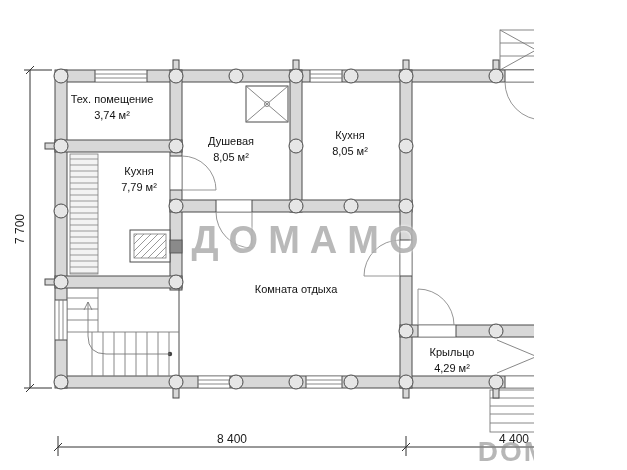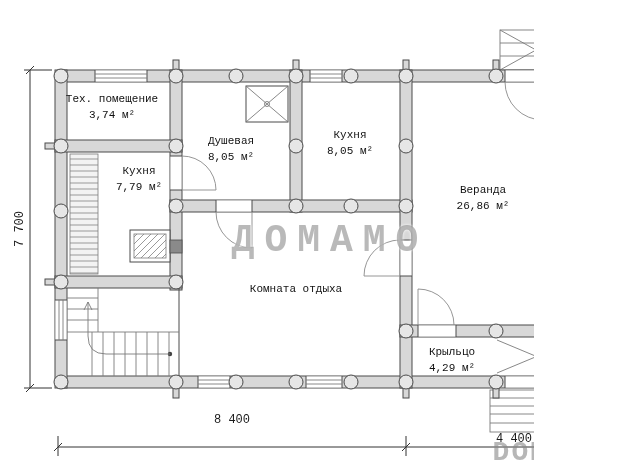--- a/index.html
+++ b/index.html
@@ -1,18 +1,18 @@
 <!DOCTYPE html>
 <html><head>
 <meta charset="utf-8">
 <style>
   html,body { margin:0; padding:0; background:#ffffff; }
   .canvas {
     position:relative; width:534px; height:470px; background:#ffffff;
-    font-family:Liberation Mono, monospace; overflow:hidden;
+    font-family:Liberation Sans, sans-serif; overflow:hidden;
   }
   .plansvg { position:absolute; left:0; top:0; }
   .w   { fill:#d8d8d8; stroke:#4b4b4b; stroke-width:1; }
   .log { fill:#e6e6e6; stroke:#4b4b4b; stroke-width:1; }
   .ln  { stroke:#4b4b4b; stroke-width:1; fill:none; }
   .thin{ stroke:#7a7a7a; stroke-width:0.9; fill:none; }
   .arc { stroke:#8a8a8a; stroke-width:0.9; fill:none; }
   .dimln line { stroke:#333333; stroke-width:1; }
   .room-label {
     position:absolute; transform:translate(-50%,-50%);
@@ -21,21 +21,20 @@
   .dim {
     position:absolute; transform:translate(-50%,-50%);
     font-size:12px; color:#1a1a1a; white-space:nowrap;
   }
   .dim-left { transform:translate(-50%,-50%) rotate(-90deg); }
   .wm-center {
     position:absolute; left:310px; top:240px; transform:translate(-50%,-50%);
     font-size:38px; font-weight:bold; letter-spacing:10px;
     color:rgba(115,115,115,0.5); text-shadow:0 0 3px rgba(255,255,255,0.95);
     white-space:nowrap;
-    margin-left:20px;
   }
   .wm-corner {
     position:absolute; left:549px; top:452px; transform:translate(-50%,-50%);
     font-size:28px; font-weight:bold; letter-spacing:2px;
     color:rgba(135,135,135,0.6); white-space:nowrap;
   }
 </style>
 </head>
 <body>
 
@@ -281,32 +280,28 @@
     <div>8,05 м²</div>
   </div>
   <div class="room-label" style="left:350px; top:144px">
     <div>Кухня</div>
     <div>8,05 м²</div>
   </div>
   <div class="room-label" style="left:139px; top:180px">
     <div>Кухня</div>
     <div>7,79 м²</div>
   </div>
-  <div class="room-label" style="left:483px; top:199px">
-    <div>Веранда</div>
-    <div>26,86 м²</div>
-  </div>
   <div class="room-label" style="left:296px; top:290px">
     <div>Комната отдыха</div>
   </div>
   <div class="room-label" style="left:452px; top:361px">
     <div>Крыльцо</div>
     <div>4,29 м²</div>
   </div>
 
   <div class="dim dim-left" style="left:20px; top:229px">7 700</div>
-  <div class="dim" style="left:232px; top:420px">8 400</div>
+  <div class="dim" style="left:232px; top:439px">8 400</div>
   <div class="dim" style="left:514px; top:439px">4 400</div>
 
   <div class="wm-center">ДОМАМО</div>
   <div class="wm-corner">DOMAMO</div>
 
 </div>
 
 </body></html>

